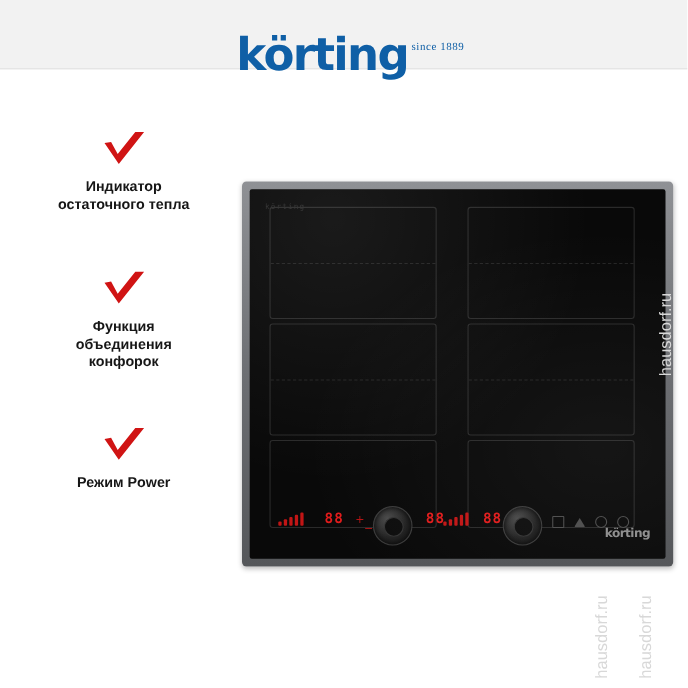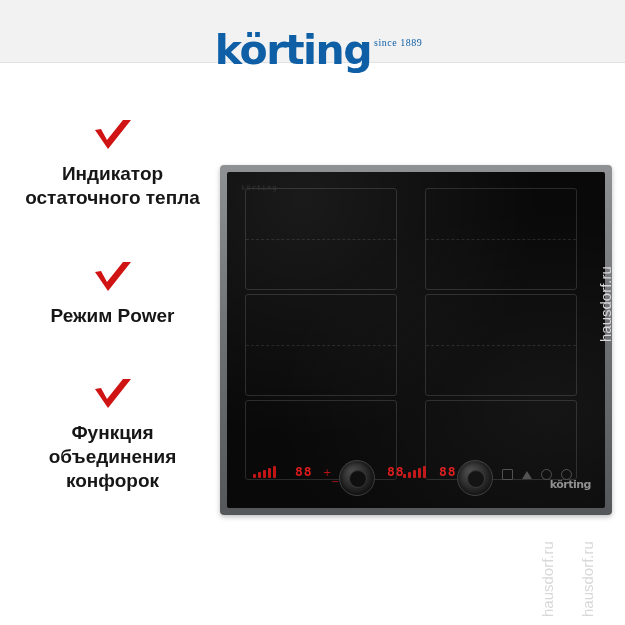--- a/index.html
+++ b/index.html
@@ -65,21 +65,21 @@
   }
   .check {
     display: block;
     margin: 0 auto 10px auto;
     width: 42px;
     height: 34px;
   }
   .feature-label {
     font-family: "Liberation Sans", sans-serif;
     font-weight: bold;
-    font-size: 19px;
+    font-size: 13px;
     line-height: 1.25;
     color: #161616;
     white-space: pre-line;
   }
   .feature-1 { margin-top: 8px; }
   .feature-2 { margin-top: 50px; }
   .feature-3 { margin-top: 50px; }
 
   
   .hob {
@@ -297,36 +297,36 @@
 <div class="features">
 
   <div class="feature feature-1">
     <svg class="check" viewBox="0 0 42 34">
       <path d="M3 12 L16 31 L39 2 L31 2 L15 22 L9 11 Z" fill="#d01414"></path>
     </svg>
     <div class="feature-label">Индикатор
 остаточного тепла</div>
   </div>
 
-  <div class="feature feature-2">
-    <svg class="check" viewBox="0 0 42 34">
-      <path d="M3 12 L16 31 L39 2 L31 2 L15 22 L9 11 Z" fill="#d01414"></path>
-    </svg>
-    <div class="feature-label">Режим Power</div>
-  </div>
-
   <div class="feature feature-3">
     <svg class="check" viewBox="0 0 42 34">
       <path d="M3 12 L16 31 L39 2 L31 2 L15 22 L9 11 Z" fill="#d01414"></path>
     </svg>
     <div class="feature-label">Функция
 объединения
 конфорок</div>
   </div>
 
+  <div class="feature feature-2">
+    <svg class="check" viewBox="0 0 42 34">
+      <path d="M3 12 L16 31 L39 2 L31 2 L15 22 L9 11 Z" fill="#d01414"></path>
+    </svg>
+    <div class="feature-label">Режим Power</div>
+  </div>
+
 </div>
 
 <div class="hob">
   <div class="hob-glass">
 
     <div class="hob-brandmark">körting</div>
 
     <div class="zone z1">
         <div class="zone-dash"></div>
       </div>

